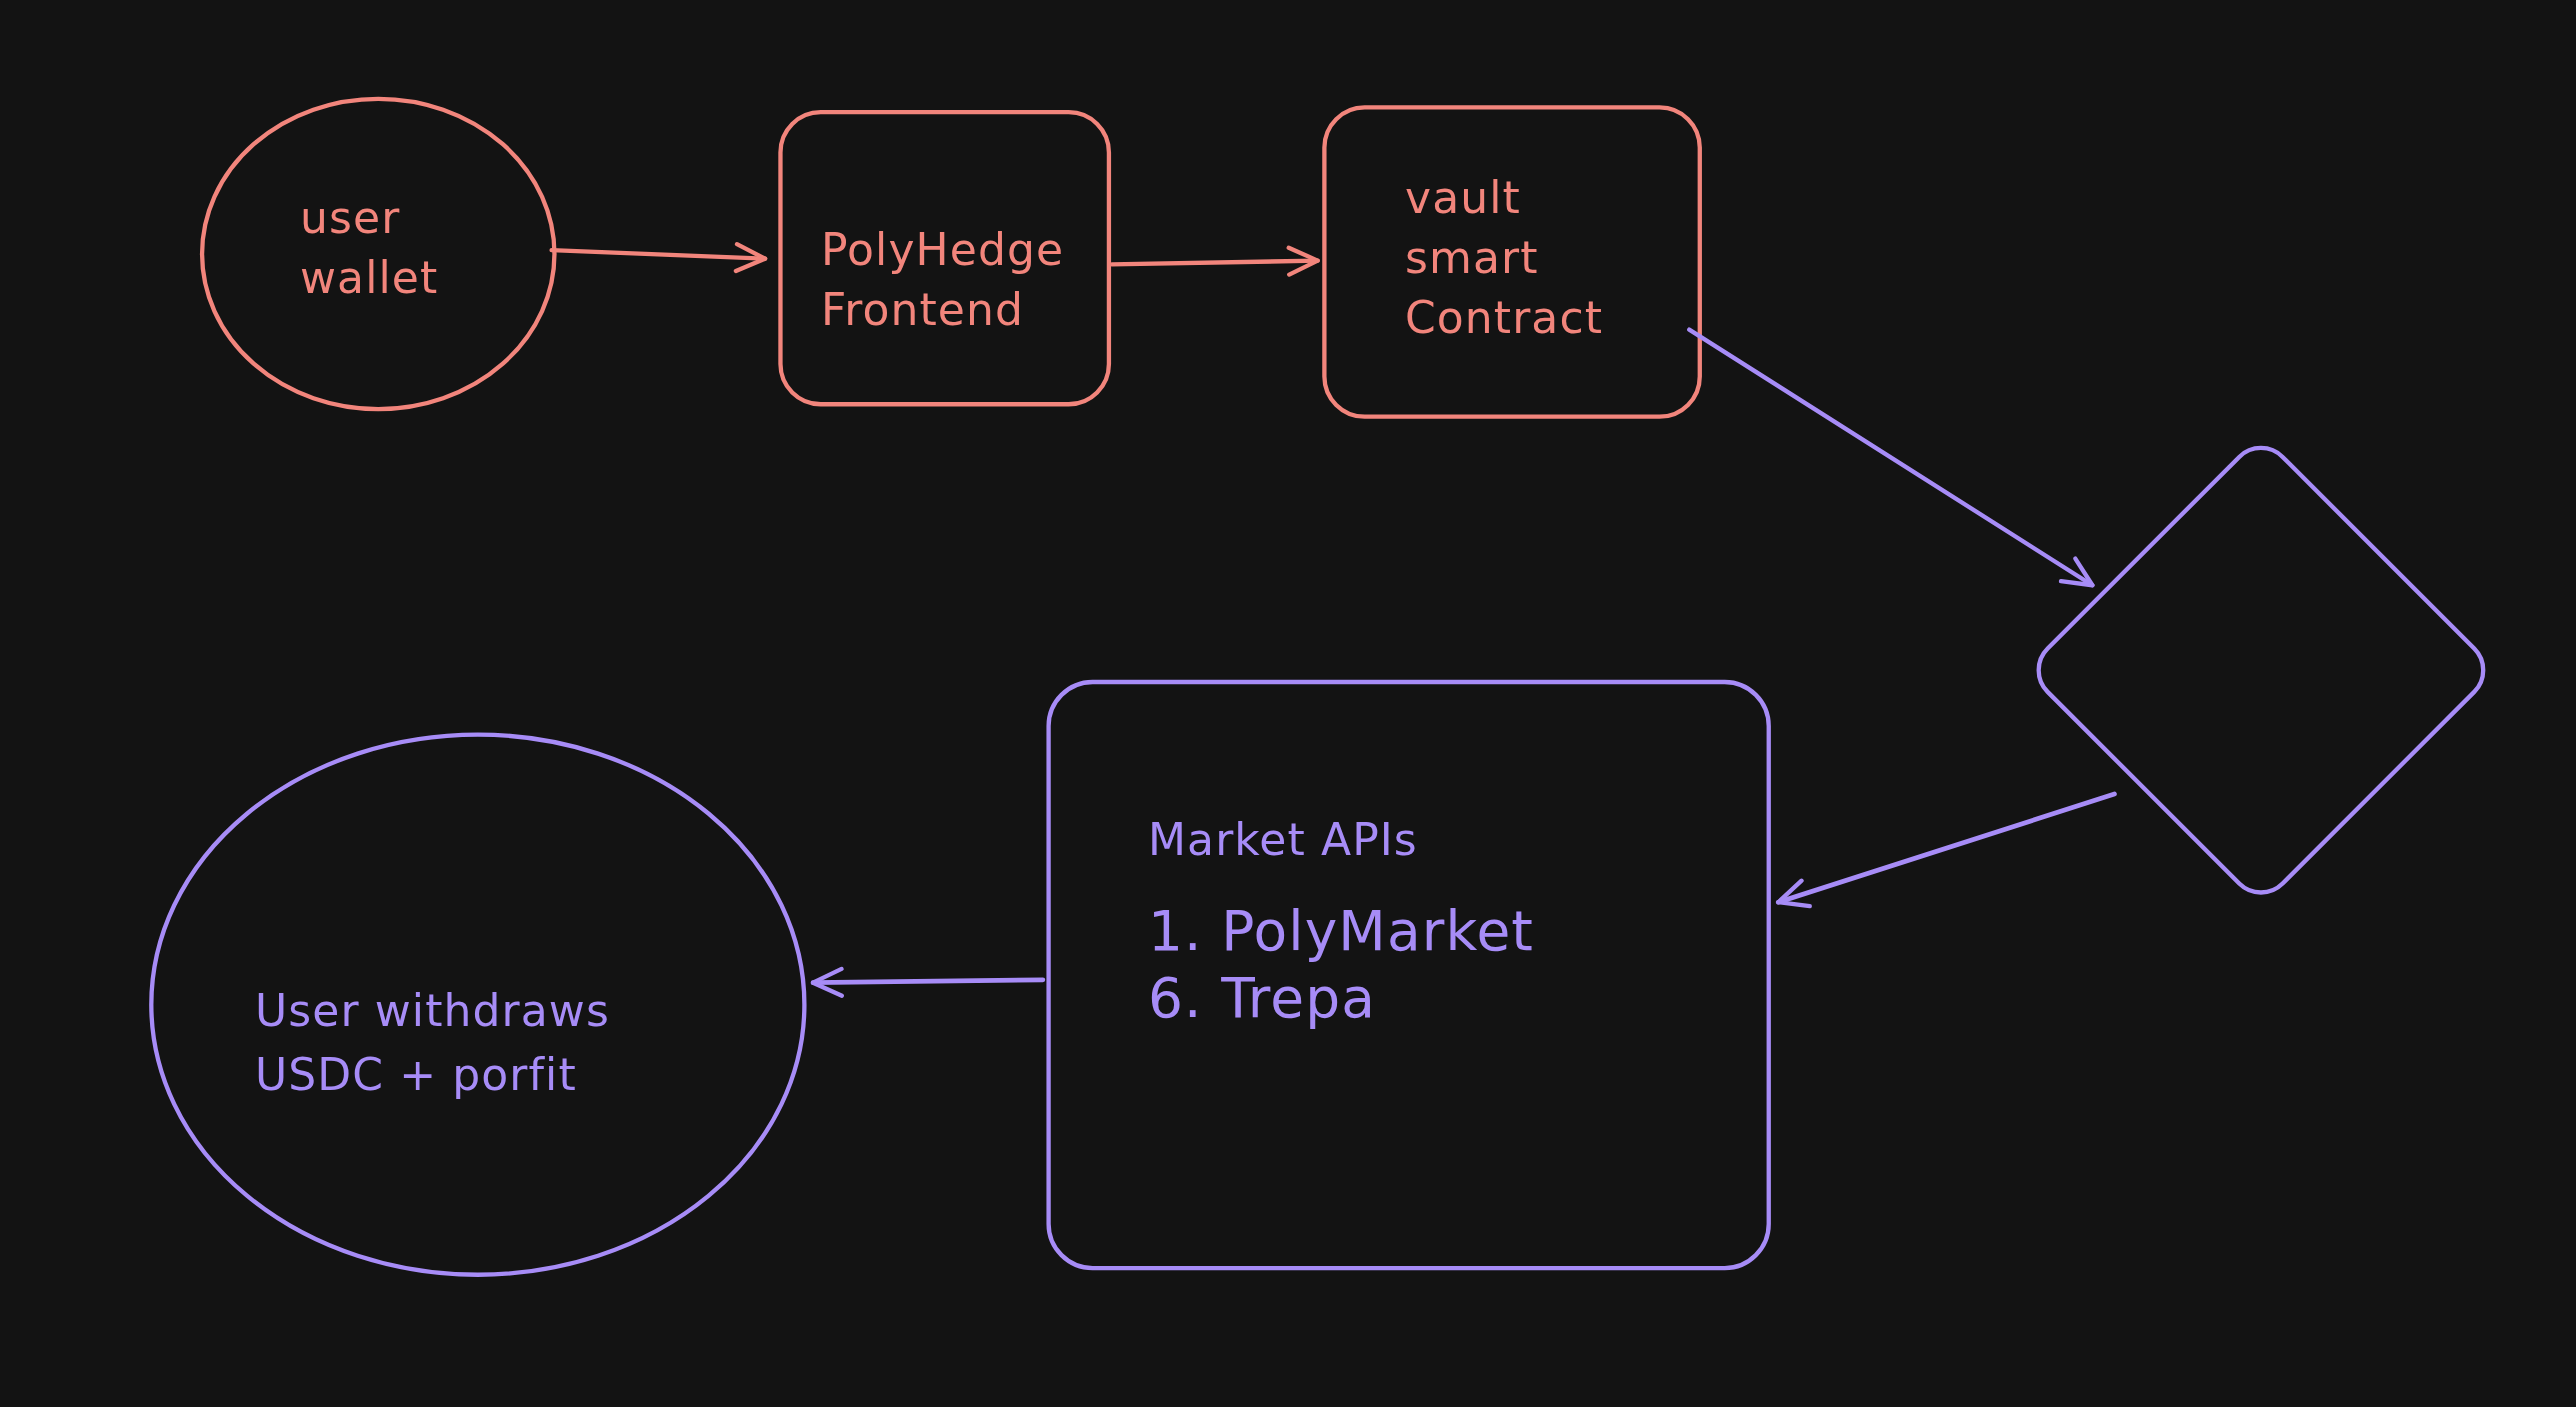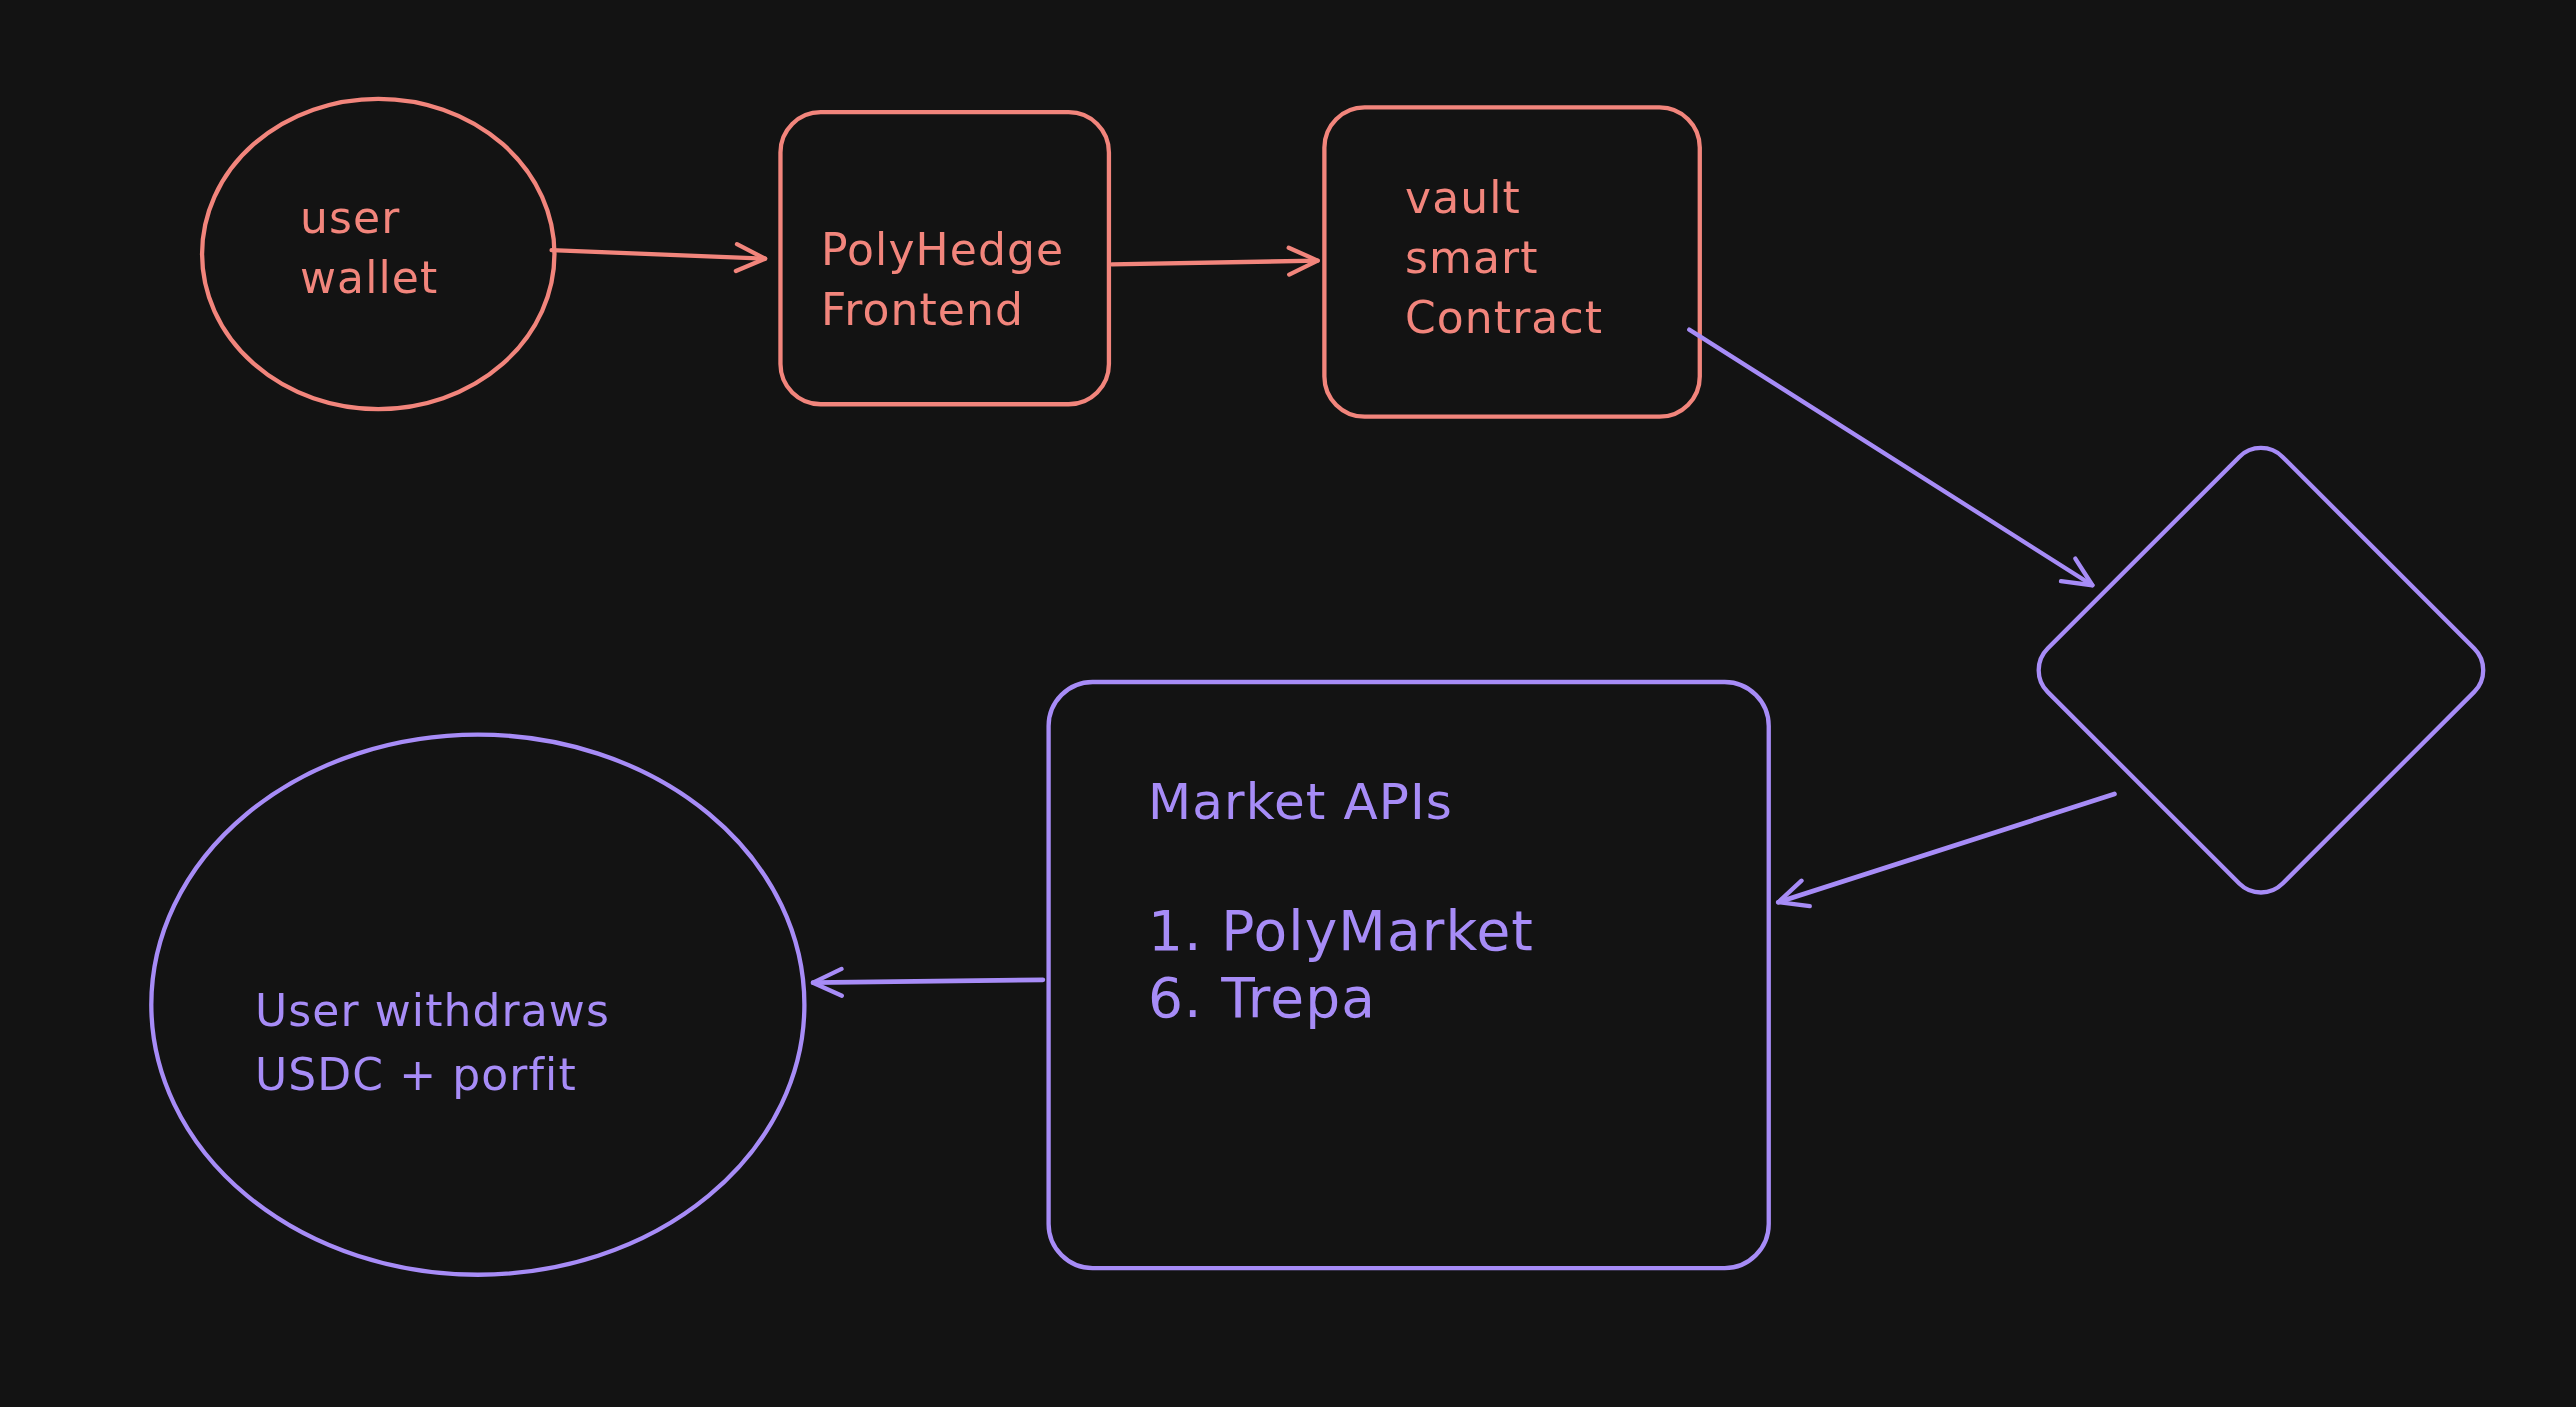--- a/index.html
+++ b/index.html
@@ -27,21 +27,21 @@
     white-space: pre-line;
     letter-spacing: 1.1px;
     font-size: 44px;
     line-height: 60px;
     font-weight: 400;
   }
   .pos { position: absolute; }
   .coral  { color: #f2857c; }
   .violet { color: #a78cf7; }
   .strategy-label { line-height: 69px; }
-  .market-title   { font-size: 50px; line-height: 65px; }
+  .market-title   { font-size: 44px; line-height: 65px; margin-top: 37px; }
   .market-list .item { font-size: 55px; line-height: 67px; }
   .agg-note { line-height: 64px; }
 </style>
 </head>
 <body>
 
 <div class="canvas">
 
   <svg class="layer" viewBox="0 0 2690 1470" xmlns="http://www.w3.org/2000/svg">
     <defs>

